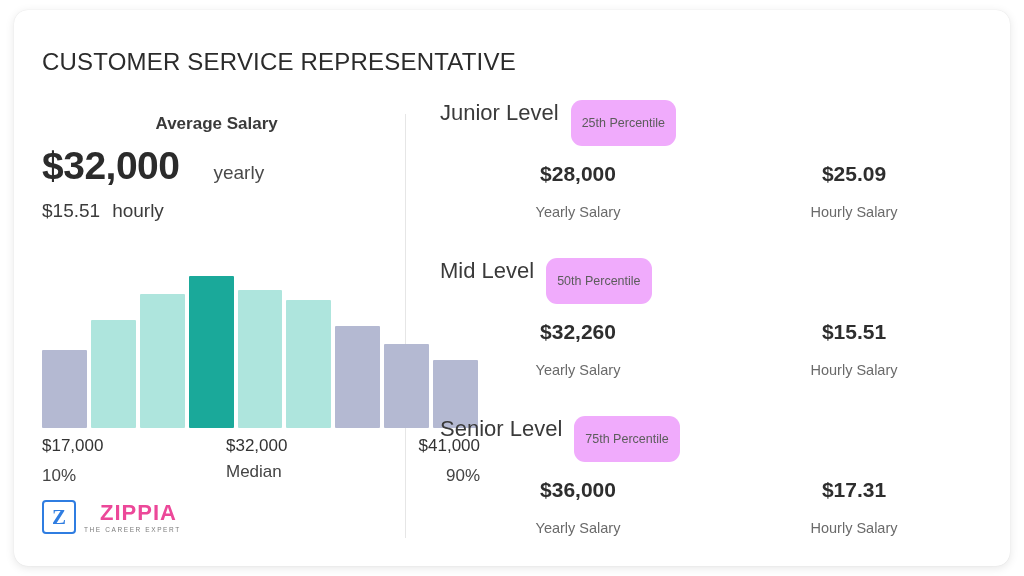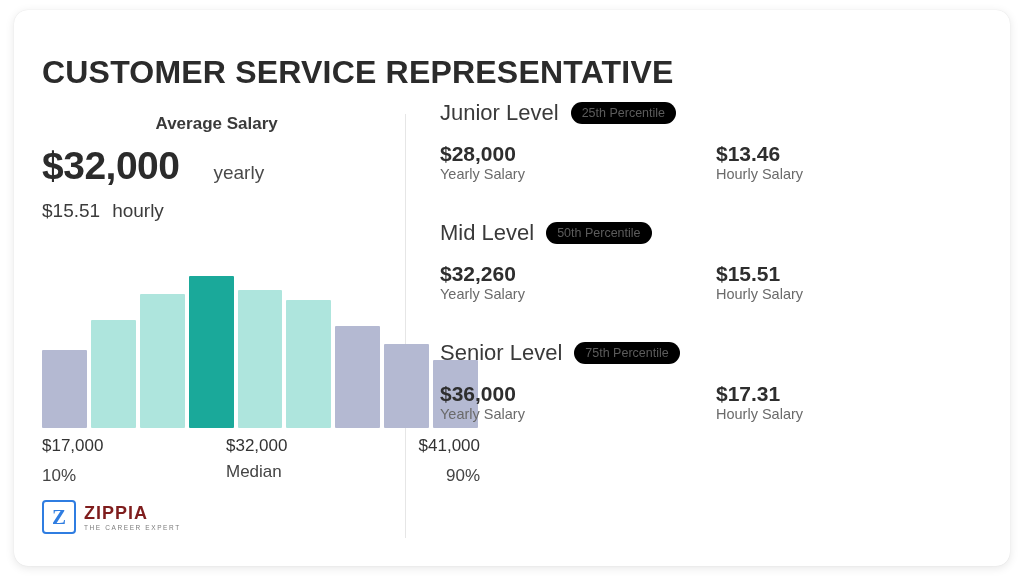--- a/index.html
+++ b/index.html
@@ -17,27 +17,27 @@
     border-radius: 14px;
     box-shadow: 0 2px 10px rgba(0,0,0,0.10), 0 0 1px rgba(0,0,0,0.12);
     overflow: hidden;
   }
   #inner {
     position: absolute;
     left: 28px; top: 28px;
     right: 18px; bottom: 18px;
   }
   .title {
-    font-size: 32px;
-    font-weight: bold;
+    font-size: 24px;
+    font-weight: normal;
     letter-spacing: 0.2px;
     color: #2b2b2b;
     text-transform: uppercase;
     margin-left: 0px;
-    margin-top: 16px;
+    margin-top: 10px;
   }
 
   
   #cols {
     position: absolute;
     top: 62px; left: 0; right: 0; bottom: 0;
     display: flex;
   }
   #left  { width: 470px; position: relative; }
   #divider {
@@ -120,64 +120,65 @@
     border: 2px solid #2f7de1;
     border-radius: 4px;
     display: flex; align-items: center; justify-content: center;
     color: #2f7de1;
     font-size: 21px;
     font-weight: bold;
     font-family: "Liberation Serif", serif;
   }
   .logo-text { margin-left: 8px; }
   .logo-word {
-    font-size: 18px;
-    font-weight: bold;
-    color: #7f1d1d;
+    font-size: 22px;
+    font-weight: bold;
+    color: #ec4899;
     letter-spacing: 1px;
     line-height: 1;
+    margin-left: 16px;
   }
   .logo-tag {
     font-size: 6.5px;
     letter-spacing: 1.6px;
     color: #7c7c7c;
     margin-top: 2px;
   }
   .updated {
     font-size: 15px;
     color: #6f6f6f;
   }
 
   
   .level-block { margin-bottom: 38px; }
-  .level-head { display: flex; align-items: center; }
+  .level-head { display: flex; align-items: flex-start; }
   .level-name {
     font-size: 22px;
     color: #3a3a3a;
   }
   .pct-badge {
     margin-left: 12px;
-    background: #000000;
+    background: #f0abfc;
     color: #5c5c5c;
     border-radius: 11px;
-    padding: 4px 11px;
+    padding: 16px 11px;
     font-size: 12.5px;
     white-space: nowrap;
   }
   .level-vals { display: flex; margin-top: 16px; }
-  .val-col { width: 276px; }
+  .val-col { width: 276px; text-align: center; }
   .val-amount {
     font-size: 21px;
     font-weight: bold;
     color: #2e2e2e;
   }
   .val-caption {
     font-size: 14.5px;
     color: #6a6a6a;
-    margin-top: 0;
+    margin-top: 18px;
   }
 </style>
 </head>
 <body>
 
 <div id="card">
   <div id="inner">
     <div class="title">CUSTOMER SERVICE REPRESENTATIVE</div>
 
     <div id="cols">
@@ -235,21 +236,21 @@
           <div class="level-head">
             <span class="level-name">Junior Level</span>
             <span class="pct-badge">25th Percentile</span>
           </div>
           <div class="level-vals">
             <div class="val-col">
               <div class="val-amount">$28,000</div>
               <div class="val-caption">Yearly Salary</div>
             </div>
             <div class="val-col">
-              <div class="val-amount">$13.46</div>
+              <div class="val-amount">$25.09</div>
               <div class="val-caption">Hourly Salary</div>
             </div>
           </div>
         </div>
 
         <div class="level-block">
           <div class="level-head">
             <span class="level-name">Mid Level</span>
             <span class="pct-badge">50th Percentile</span>
           </div>

